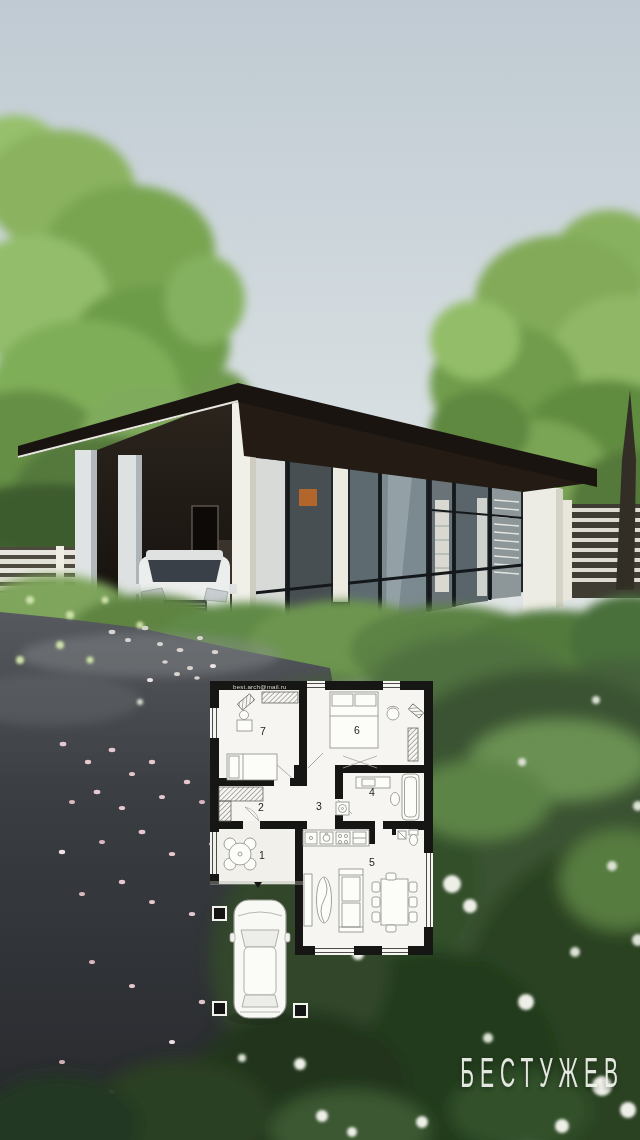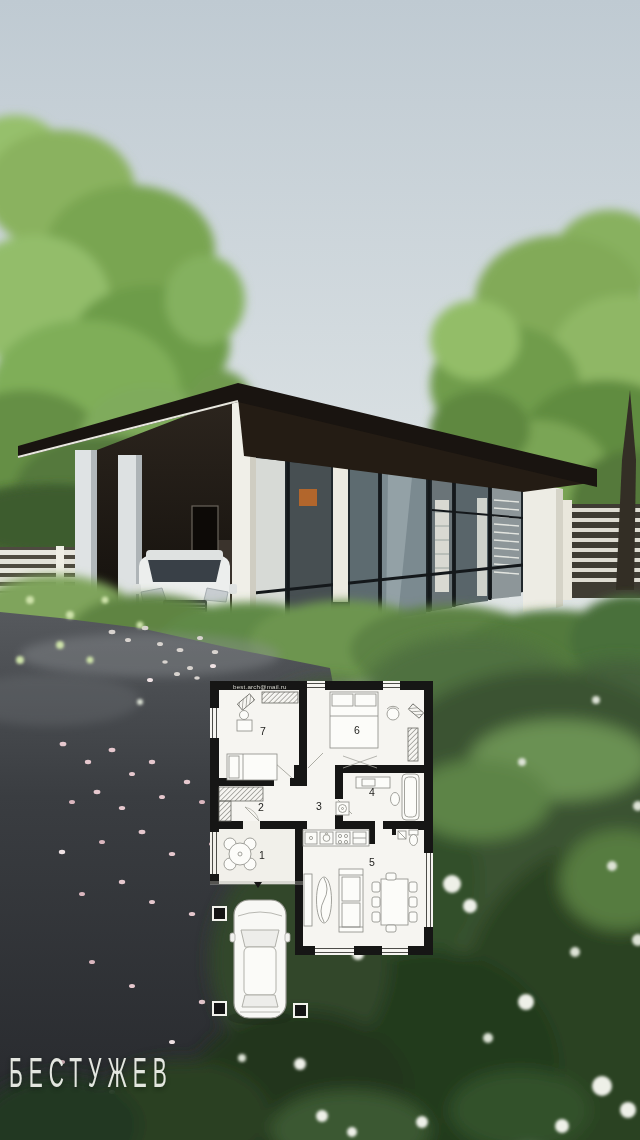--- a/index.html
+++ b/index.html
@@ -1,21 +1,21 @@
 <!DOCTYPE html>
 <html><head>
 <meta charset="utf-8">
 <style>
   html,body{margin:0;padding:0;background:#0c0e0c;}
   .stage{position:relative;width:640px;height:1140px;overflow:hidden;
          background:#cfd6da;font-family:"Liberation Sans",sans-serif;}
   .stage svg{position:absolute;display:block;}
   #scene{left:0;top:0;}
   #plan{left:204px;top:678px;}
-  .brand{position:absolute;left:9px;top:1048px;width:624px;text-align:left;pointer-events:none;}
+  .brand{position:absolute;left:0;top:1048px;width:624px;text-align:right;pointer-events:none;}
   .brand span{display:inline-block;transform:scaleY(2.05);transform-origin:top center;
     font-size:21px;font-weight:400;letter-spacing:6px;color:#eef0ea;opacity:.95;
     text-shadow:0 1px 4px rgba(15,25,15,.55);font-family:"Liberation Sans",sans-serif;}
   text{font-family:"Liberation Sans",sans-serif;}
   .roomnum{font-size:10.5px;fill:#1d1d1b;}
   .wm{font-size:6.2px;fill:#d6d6cf;letter-spacing:.2px;}
 </style>
 </head>
 <body>
 

